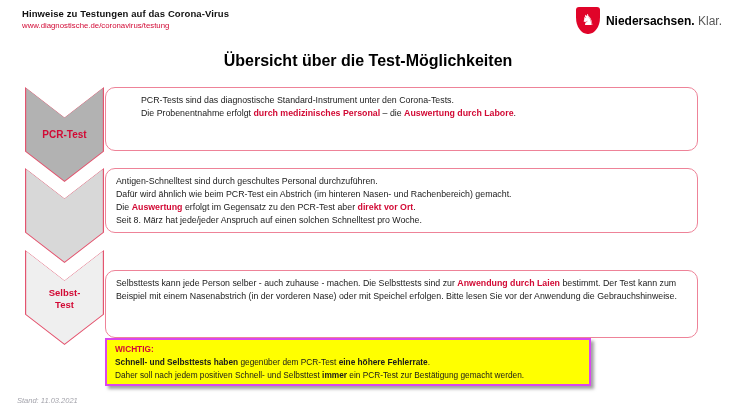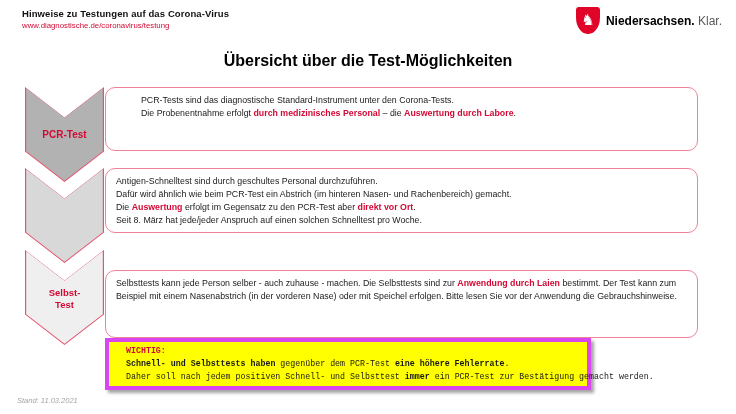--- a/index.html
+++ b/index.html
@@ -77,23 +77,23 @@
   .rich-line { font-size: 8.8px; line-height: 13px; white-space: nowrap; color: #1a1a1a; }
   .wrap .rich-line { white-space: normal; }
   .seg-n  { font-weight: normal; color: #1a1a1a; }
   .seg-b  { font-weight: bold;   color: #1a1a1a; }
   .seg-rb { font-weight: bold;   color: var(--brand_red); }
 
   
   .important-box {
     position: absolute; left: 105px; top: 338px; width: 486px; min-height: 46px;
     background: var(--highlight_yellow);
-    border: 4px solid #d946ef;
+    border: 2px solid #d946ef;
     box-shadow: 3px 3px 3px rgba(90,90,90,0.55);
-    padding: 3px 17px; box-sizing: border-box; font-family: Liberation Mono, monospace;
+    padding: 3px 8px; box-sizing: border-box;
   }
   .important-box .rich-line { font-size: 8.3px; line-height: 12.8px; }
 
   
   .footer-stand {
     position: absolute; left: 17px; top: 396px;
     font-size: 7.5px; font-style: italic; color: #a3a3ab;
   }
 </style>
 </head>

